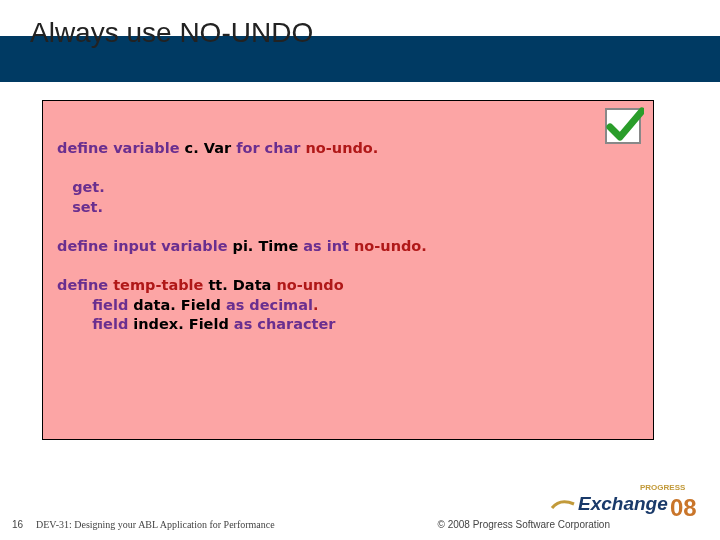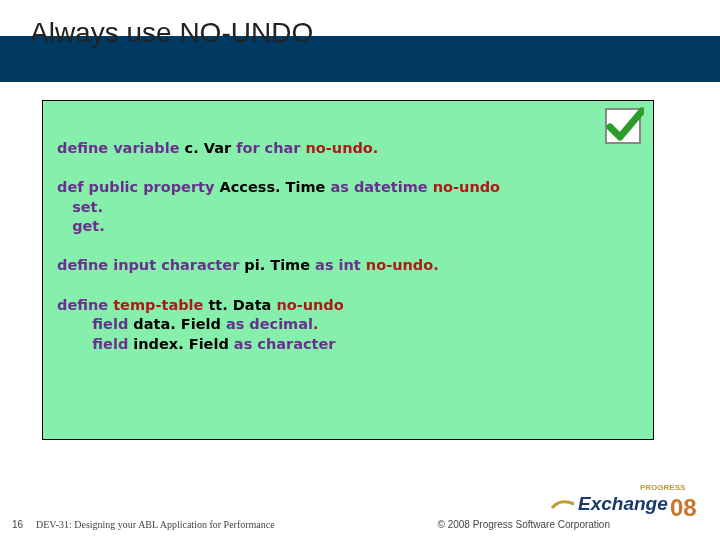--- a/index.html
+++ b/index.html
@@ -28,21 +28,21 @@
     font-weight: 400;
     margin-top: 13px;
   }
   .code-box {
     position: absolute;
     top: 100px;
     left: 42px;
     width: 612px;
     height: 340px;
     border: 1px solid #000;
-    background: #86efac;
+    background: #fca5a5;
     padding: 38px 12px 12px 14px;
     font-family: "Verdana", "DejaVu Sans", sans-serif;
     font-size: 14.5px;
     font-weight: bold;
     line-height: 1.35;
   }
   .check-icon {
     position: absolute;
     top: 105px;
     right: 76px;
@@ -91,25 +91,24 @@
 </style>
 </head>
 <body>
 
 <div class="header-band"></div>
 <h1 class="slide-title">Always use NO-UNDO</h1>
 
 <div class="code-box">
 <pre><span class="kw">define variable</span><span class="nm"> c. Var </span><span class="kw">for char</span><span class="nu"> no-undo.</span></pre>
 <pre> </pre>
-<pre><span class="kw">def public property</span><span class="nm"> Access. Time </span><span class="kw">as datetime</span><span class="nu"> no-undo</span></pre>
+<pre><span class="kw">   get.</span></pre>
 <pre><span class="kw">   set.</span></pre>
-<pre><span class="kw">   get.</span></pre>
 <pre> </pre>
-<pre><span class="kw">define input character</span><span class="nm"> pi. Time </span><span class="kw">as int</span><span class="nu"> no-undo.</span></pre>
+<pre><span class="kw">define input variable</span><span class="nm"> pi. Time </span><span class="kw">as int</span><span class="nu"> no-undo.</span></pre>
 <pre> </pre>
 <pre><span class="kw">define</span><span class="nu"> temp-table </span><span class="nm">tt. Data</span><span class="nu"> no-undo</span></pre>
 <pre><span class="kw">       field</span><span class="nm"> data. Field </span><span class="kw">as decimal</span><span class="nu">.</span></pre>
 <pre><span class="kw">       field</span><span class="nm"> index. Field </span><span class="kw">as character</span></pre>
 </div>
 
 <svg class="check-icon" width="42" height="42" viewBox="0 0 42 42">
   <rect x="4" y="4" width="34" height="34" fill="#fff" stroke="#888" stroke-width="2"></rect>
   <path d="M 8 22 L 18 32 L 40 6" fill="none" stroke="#2a9d2a" stroke-width="7" stroke-linecap="round" stroke-linejoin="round"></path>
 </svg>

